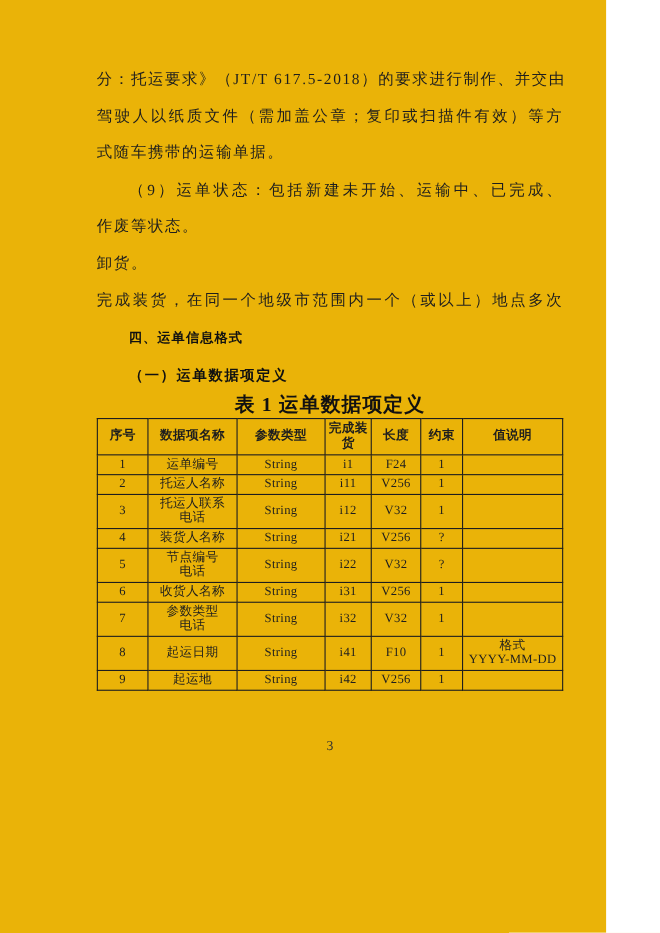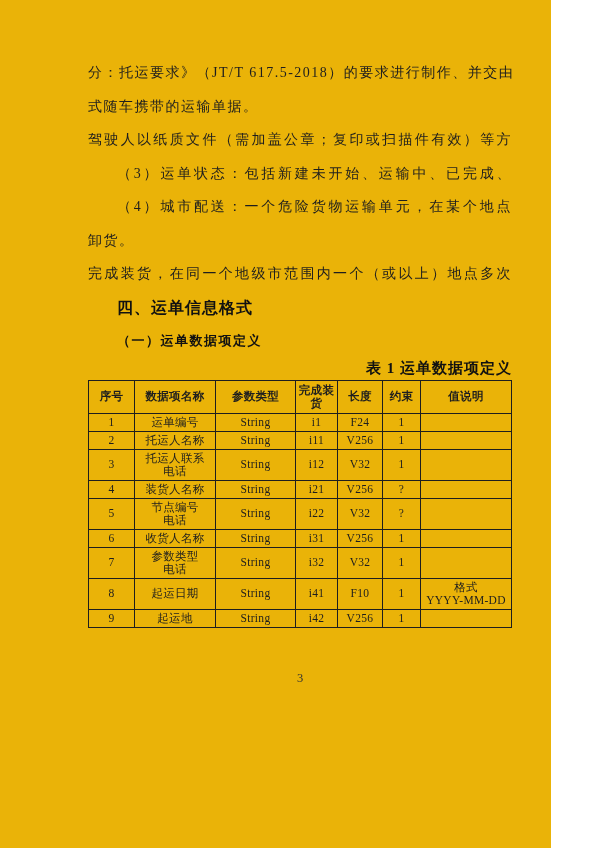--- a/index.html
+++ b/index.html
@@ -32,42 +32,42 @@
     text-align-last: justify;
     white-space: nowrap;
     overflow: visible;
   }
   .line-last { text-align-last: left; }
   .line-indent { padding-left: 29px; }
   .heading-1 {
     margin: 0;
     padding-left: 29px;
     font-family: "Liberation Sans", "DejaVu Sans", sans-serif;
-    font-size: 16px;
+    font-size: 12px;
     font-weight: bold;
     letter-spacing: 1px;
     line-height: 33.5px;
     height: 33.5px;
     color: #111;
   }
   .heading-2 {
     margin: 0;
     padding-left: 29px;
     font-size: 13px;
     font-weight: bold;
     letter-spacing: 1.5px;
     line-height: 33.5px;
     height: 33.5px;
     color: #111;
   }
   .table-caption {
     height: 20px;
     line-height: 20px;
-    text-align: right;
-    font-size: 15px;
+    text-align: center;
+    font-size: 18px;
     font-weight: bold;
     letter-spacing: 1px;
     color: #111;
   }
   table.data-table {
     border-collapse: collapse;
     table-layout: fixed;
     width: 423px;
     margin-top: 2px;
   }
@@ -97,28 +97,28 @@
 </style>
 </head>
 <body>
 
 <div class="page">
   <div class="content">
 
     <div id="paras-top">
         <div class="paragraph">
           <div class="line">分：托运要求》（JT/T 617.5-2018）的要求进行制作、并交由</div>
+          <div class="line">驾驶人以纸质文件（需加盖公章；复印或扫描件有效）等方</div>
           <div class="line line-last">式随车携带的运输单据。</div>
-          <div class="line">驾驶人以纸质文件（需加盖公章；复印或扫描件有效）等方</div>
         </div>
         <div class="paragraph">
-          <div class="line line-indent">（3）运单状态：包括新建未开始、运输中、已完成、</div>
+          <div class="line line-indent">（9）运单状态：包括新建未开始、运输中、已完成、</div>
+          <div class="line line-last">作废等状态。</div>
         </div>
         <div class="paragraph">
-          <div class="line line-indent">（4）城市配送：一个危险货物运输单元，在某个地点</div>
           <div class="line line-last">卸货。</div>
           <div class="line">完成装货，在同一个地级市范围内一个（或以上）地点多次</div>
         </div>
       </div>
 
     <h2 class="heading-1">四、运单信息格式</h2>
 
     <h3 class="heading-2">（一）运单数据项定义</h3>
 
 

